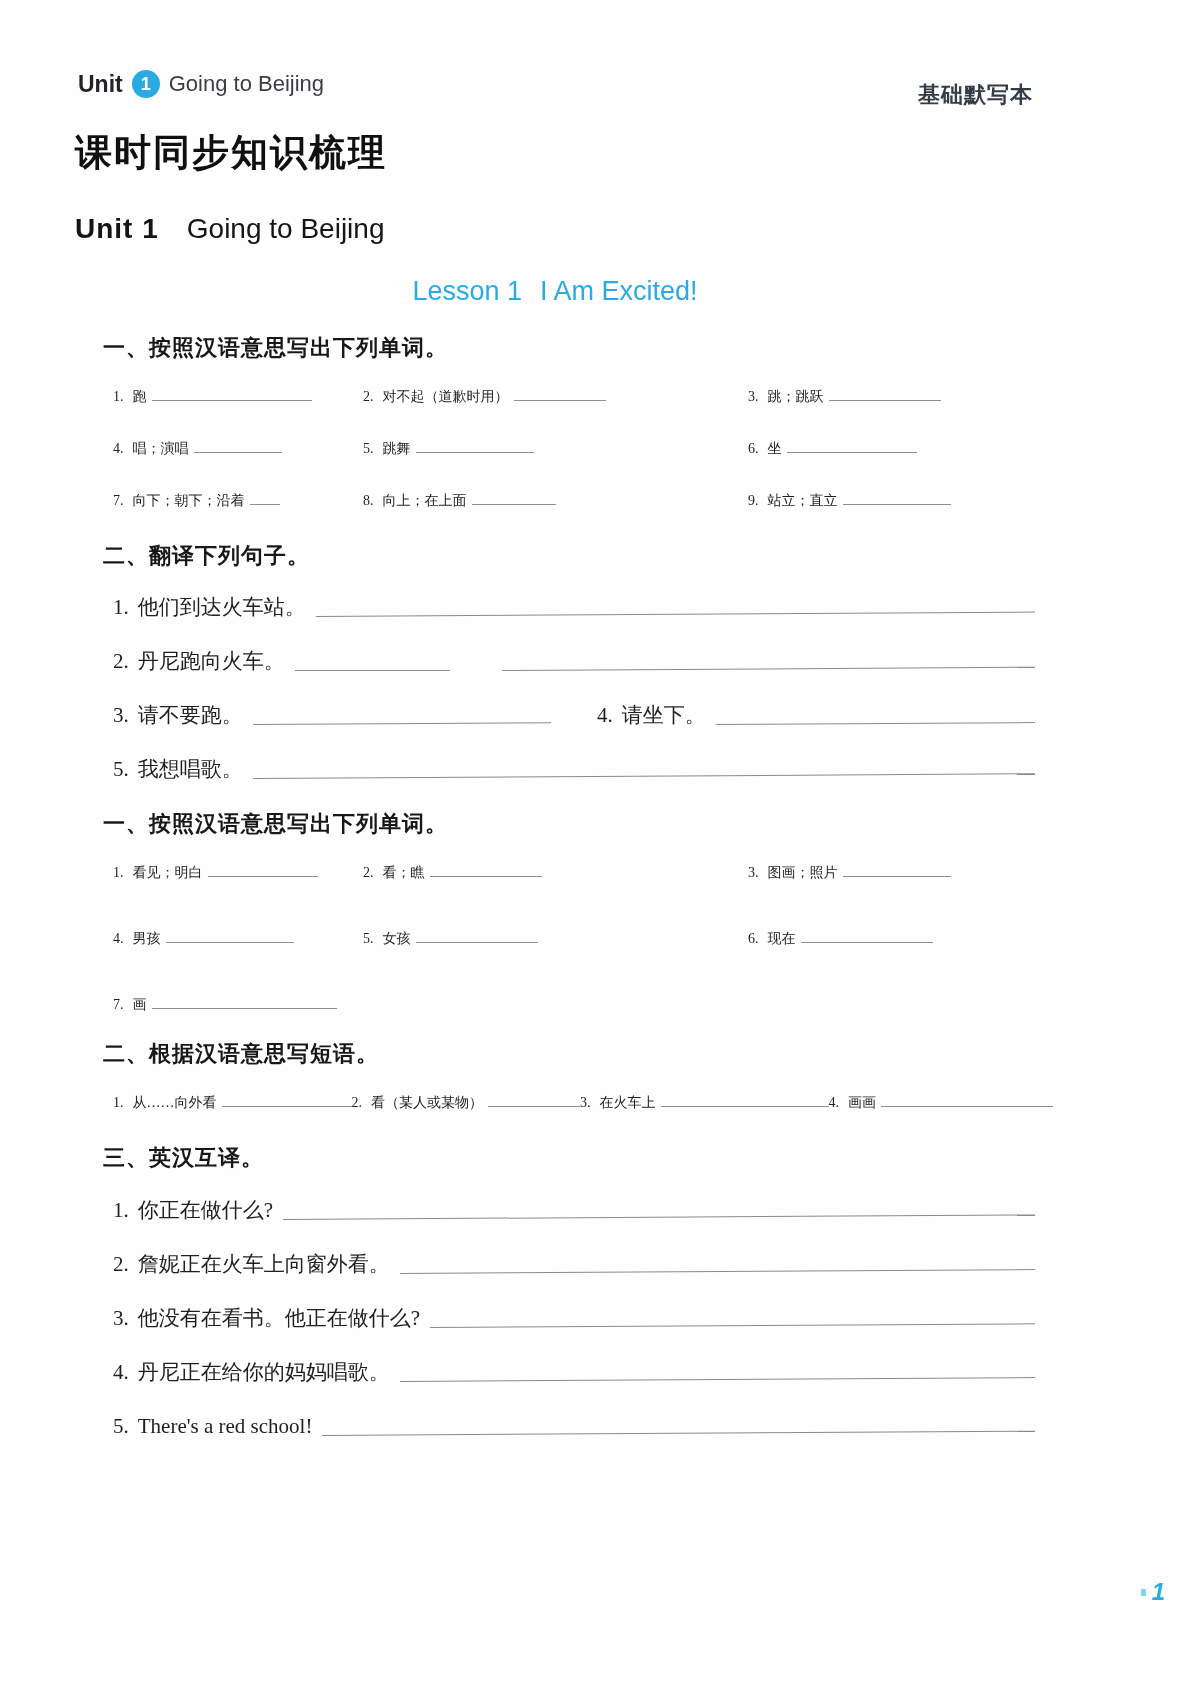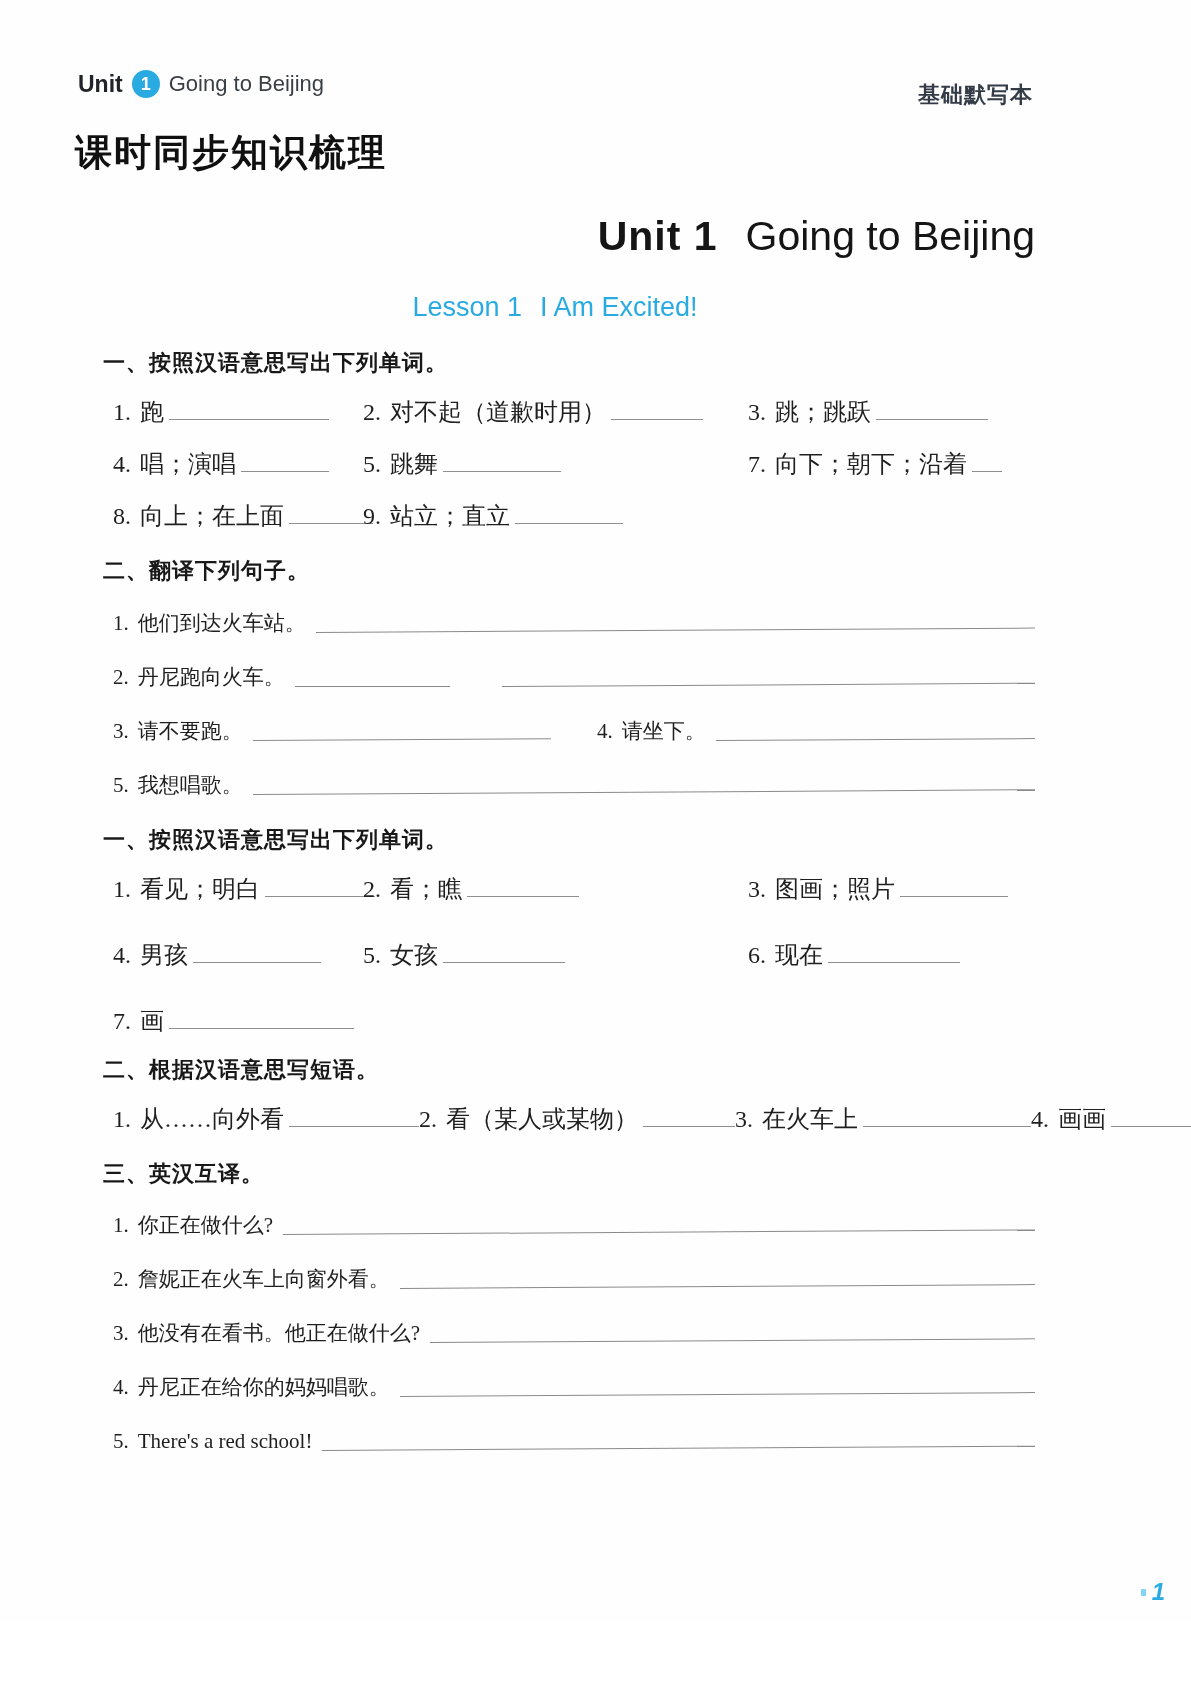--- a/index.html
+++ b/index.html
@@ -17,32 +17,32 @@
   .hdr-unit{font-size:23px;font-weight:700;color:#202428;}
   .hdr-circle{width:28px;height:28px;border-radius:50%;background:#29abe2;color:#ffffff;
        font-size:18px;font-weight:700;display:flex;align-items:center;justify-content:center;}
   .hdr-title{font-size:22px;color:#3a3f45;}
   .hdr-book{position:absolute;top:80px;right:158px;font-size:22px;font-weight:700;color:#333b46;
        font-family:"Liberation Sans","DejaVu Sans",sans-serif;letter-spacing:1px;}
   
   .content{position:absolute;left:75px;top:0;width:960px;}
   .page-title{margin:133px 0 0 0;font-size:37px;font-weight:700;color:#101010;letter-spacing:2px;
        font-family:"Liberation Sans","DejaVu Sans",sans-serif;line-height:1.1;}
-  .unit-heading{margin:38px 0 0 0;text-align:right;font-size:41px;font-weight:400;color:#151515;
+  .unit-heading{margin:38px 0 0 0;text-align:left;font-size:28px;font-weight:400;color:#151515;
        font-family:"Liberation Sans","DejaVu Sans",sans-serif;line-height:1.2;}
   .uh-unit{font-weight:700;margin-right:28px;letter-spacing:1px;}
   .lesson-heading{margin:30px 0 0 0;text-align:center;font-size:27px;font-weight:400;color:#29abe2;
        font-family:"Liberation Sans","DejaVu Sans",sans-serif;line-height:1.2;}
   .lh-lesson{margin-right:18px;}
   .sec-title{margin:28px 0 0 28px;font-size:22px;font-weight:700;color:#181818;
        font-family:"Liberation Sans","DejaVu Sans",sans-serif;line-height:1.1;letter-spacing:1px;}
   .sec-title.tight{margin-top:22px;}
   
   .word-grid{margin:22px 0 0 38px;display:grid;grid-template-columns:250px 385px auto;
-       row-gap:22px;font-size:24px;line-height:30px;}
+       row-gap:22px;font-size:14px;line-height:30px;}
   .word-grid.two{grid-template-columns:1fr 1fr 1fr 1fr;}
   .w-item{white-space:nowrap;}
   .num{margin-right:9px;}
   .blank{display:inline-block;border-bottom:1.6px solid #8f8f8f;height:3px;margin-left:5px;}
   
   .sent{display:flex;align-items:flex-end;margin:24px 0 0 38px;font-size:21px;line-height:30px;}
   .sent .zh{white-space:nowrap;}
   .fill{flex:1;border-bottom:1.6px solid #8a8a8a;height:3px;margin:0 0 5px 10px;
        transform:rotate(-0.35deg);transform-origin:left bottom;}
   .blank-mid{width:155px;border-bottom:1.6px solid #8a8a8a;height:3px;margin:0 0 5px 10px;}
@@ -80,20 +80,21 @@
     </h3>
 
     <div class="sec-title">一、按照汉语意思写出下列单词。</div>
 
     <div class="word-grid">
       <div class="w-item"><span class="num">1.</span><span class="zh">跑</span><span class="blank" style="width:160px"></span></div>
       <div class="w-item"><span class="num">2.</span><span class="zh">对不起（道歉时用）</span><span class="blank" style="width:92px"></span></div>
       <div class="w-item"><span class="num">3.</span><span class="zh">跳；跳跃</span><span class="blank" style="width:112px"></span></div>
       <div class="w-item"><span class="num">4.</span><span class="zh">唱；演唱</span><span class="blank" style="width:88px"></span></div>
       <div class="w-item"><span class="num">5.</span><span class="zh">跳舞</span><span class="blank" style="width:118px"></span></div>
+      <div class="w-item"><span class="num">6.</span><span class="zh">坐</span><span class="blank" style="width:130px"></span></div>
       <div class="w-item"><span class="num">7.</span><span class="zh">向下；朝下；沿着</span><span class="blank" style="width:30px"></span></div>
       <div class="w-item"><span class="num">8.</span><span class="zh">向上；在上面</span><span class="blank" style="width:84px"></span></div>
       <div class="w-item"><span class="num">9.</span><span class="zh">站立；直立</span><span class="blank" style="width:108px"></span></div>
     </div>
 
     <div class="sec-title">二、翻译下列句子。</div>
 
     <div class="sent">
       <span class="num">1.</span>
         <span class="zh">他们到达火车站。</span>

